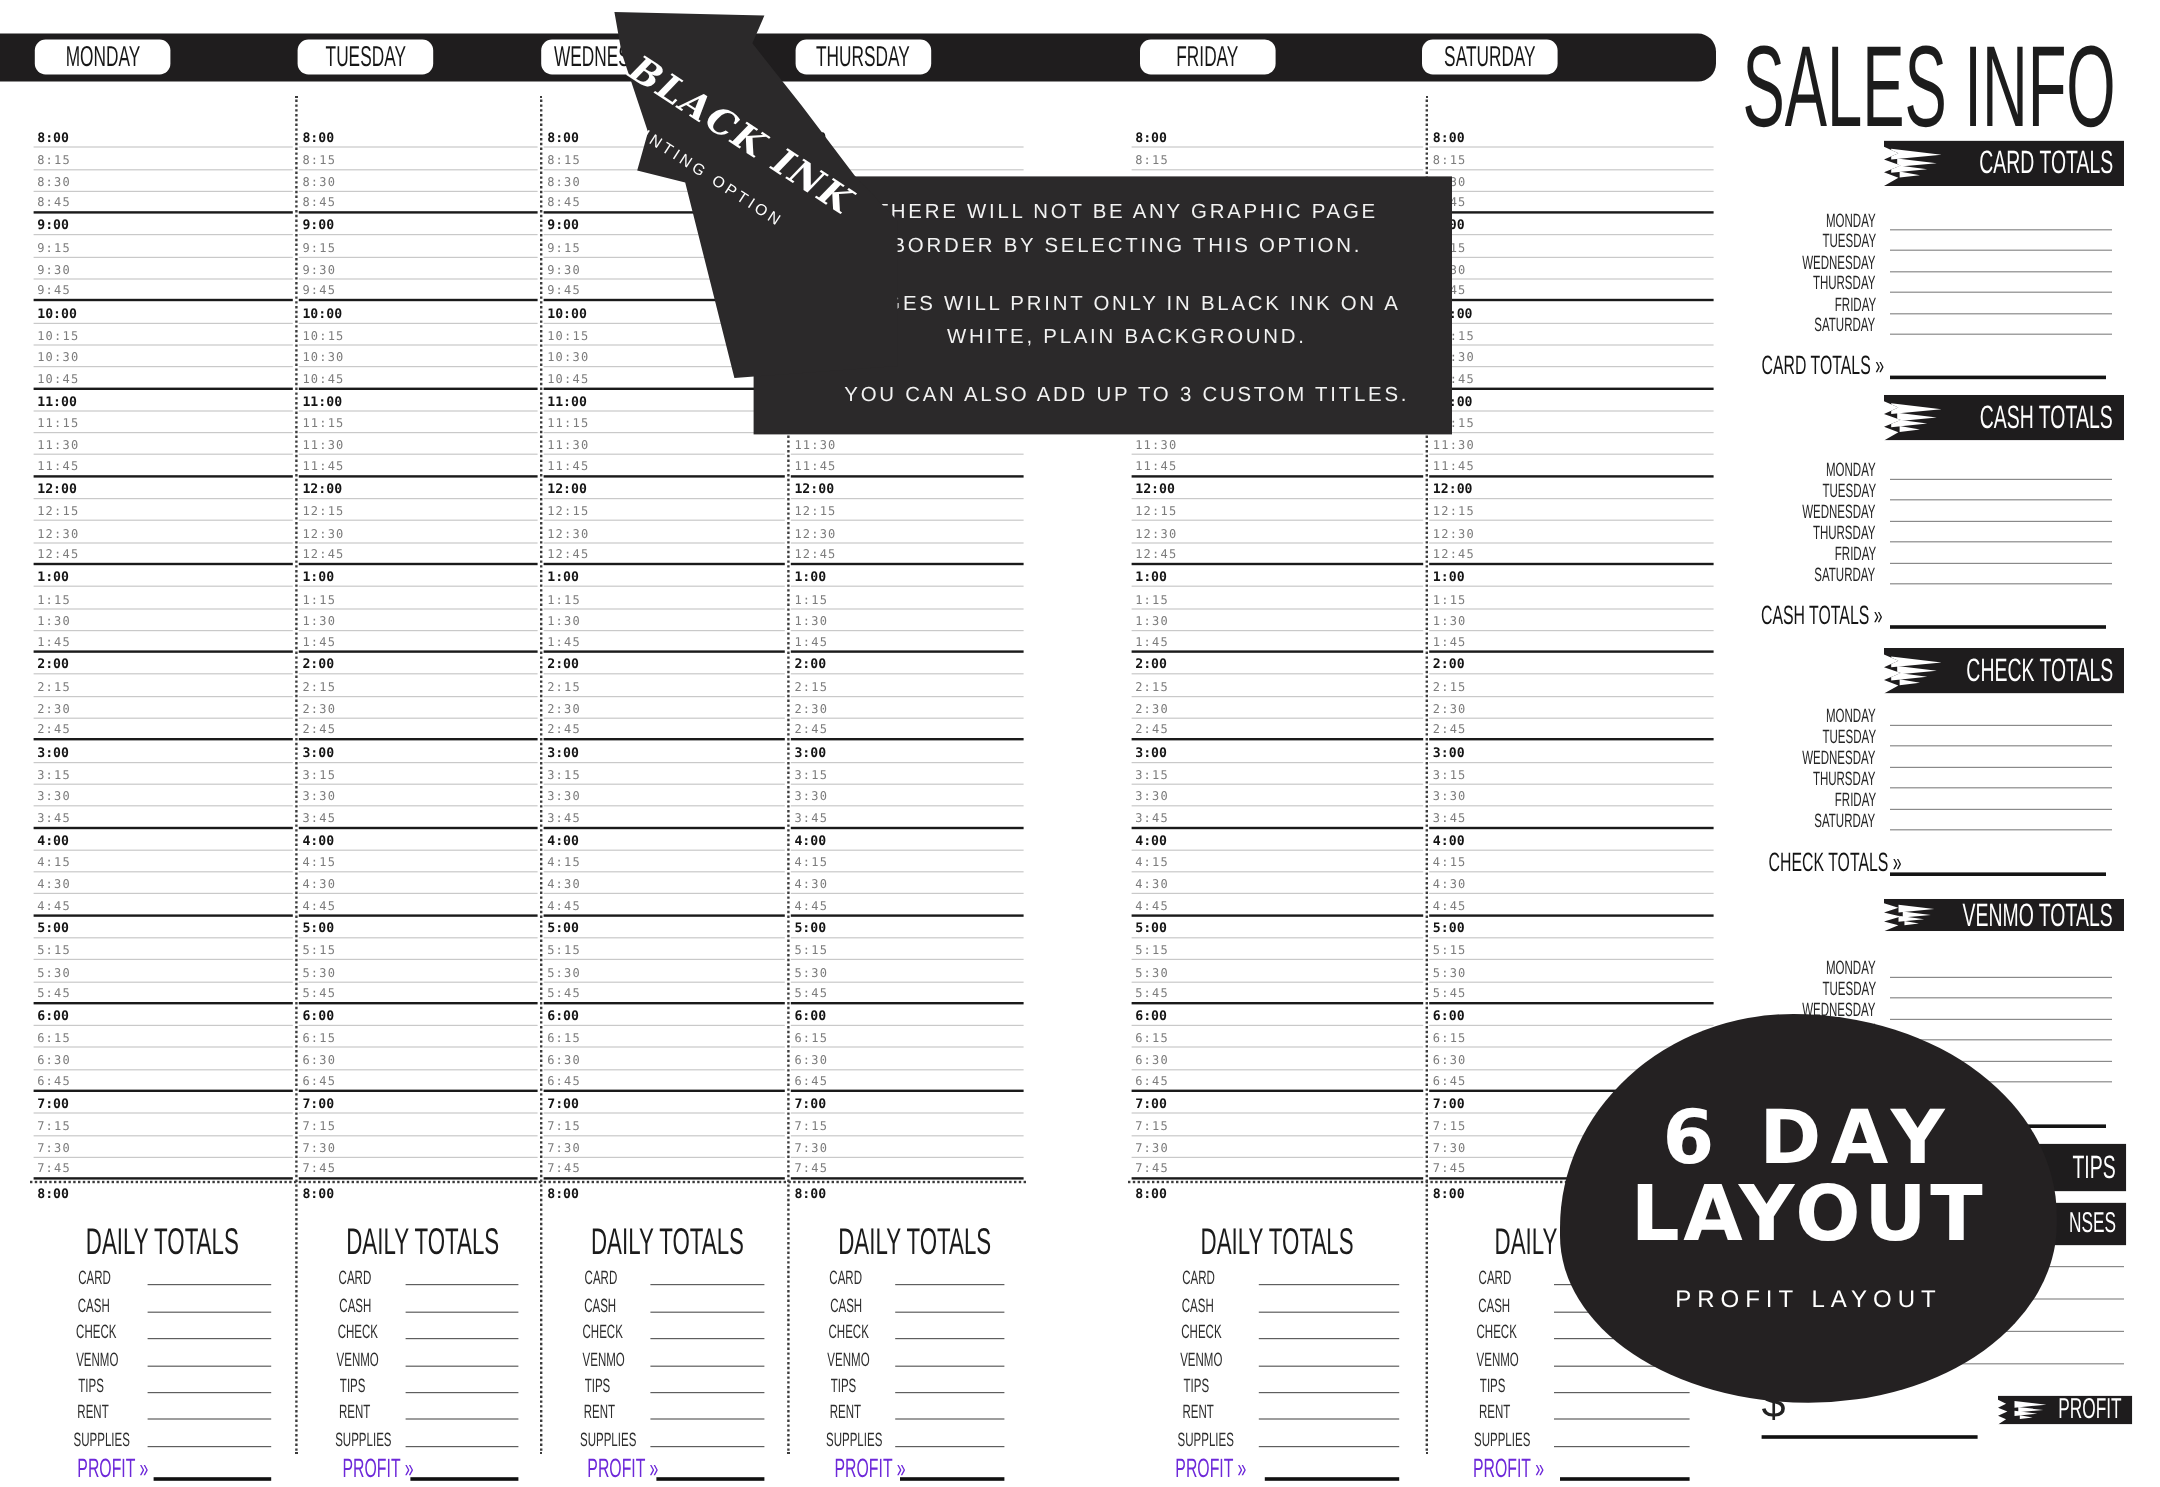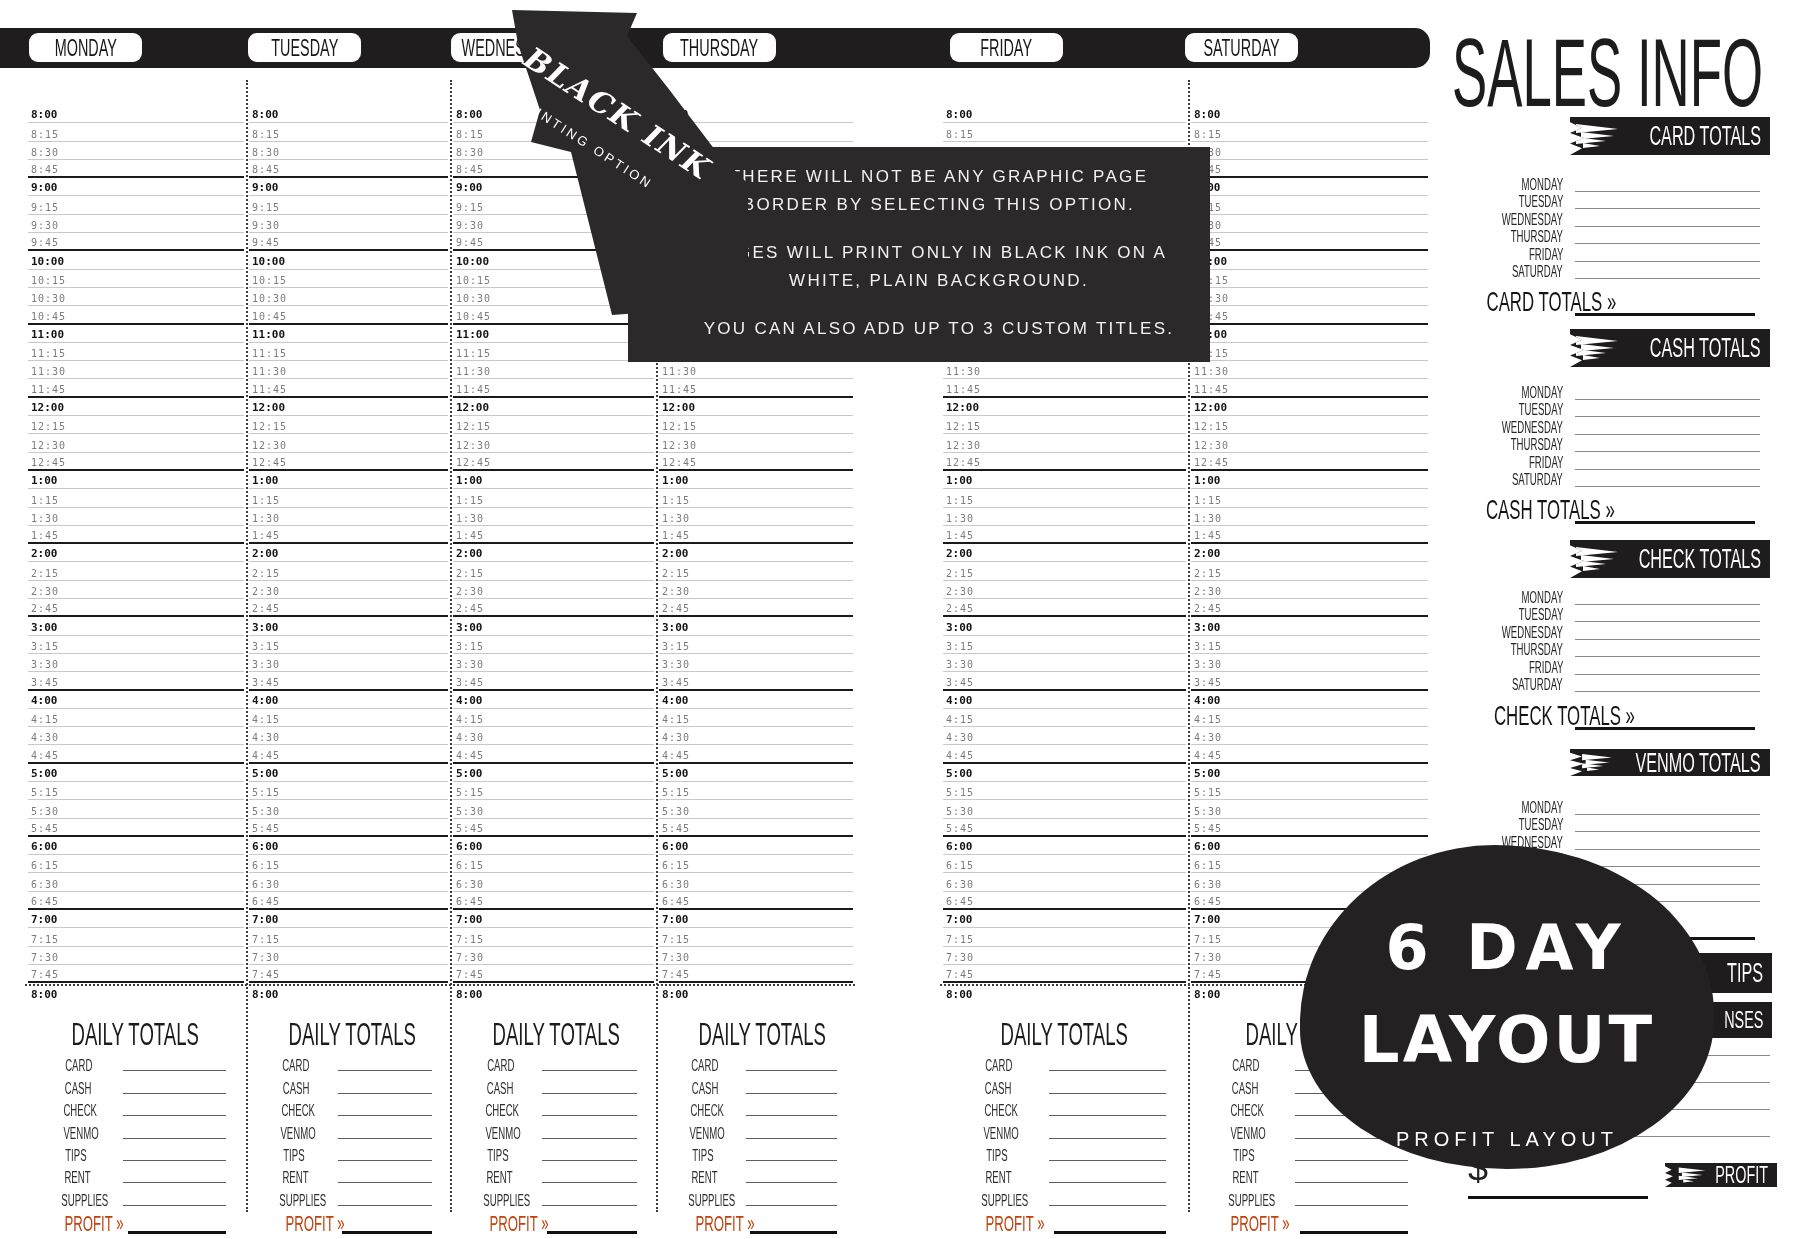--- a/index.html
+++ b/index.html
@@ -28,21 +28,21 @@
   .vdiv{position:absolute;top:80px;height:1132px;width:0;border-left:2.5px dotted #3c3c3c;z-index:1;}
   .hdot{position:absolute;top:984px;border-top:2.5px dotted #3c3c3c;z-index:1;}
 
   
   .dt-block{position:absolute;top:912px;left:0;right:0;}
   .dt-head{text-align:center;font-size:31px;color:#1b1b1b;margin-top:0;}
   .dt-row{display:flex;align-items:flex-end;height:22.4px;}
   .dt-lab{width:40%;text-align:center;font-size:16px;color:#2e2e2e;}
   .dt-line{flex:1;border-bottom:1.4px solid #5e5e5e;margin:0 9% 4px 10px;}
   .dt-prow{display:flex;align-items:flex-end;height:27px;}
-  .dt-plab{width:42%;text-align:right;font-size:22px;color:#c2410c;}
+  .dt-plab{width:42%;text-align:left;font-size:22px;color:#6d28d9;}
   .dt-pline{flex:1;border-bottom:3px solid #101010;margin:0 9% 3px 10px;}
 
   
   #note-box{left:628px;top:147px;width:582px;height:215px;background:#2b292a;z-index:5;
             box-sizing:border-box;padding:16px 16px 0 56px;}
   #note-box p{color:#f2f2f2;font-size:17px;letter-spacing:2.3px;line-height:1.62;
               text-align:center;margin:0 0 21px 0;}
   #arrow-svg{left:440px;top:0;z-index:6;}
   #arrow-title{left:537px;top:40px;transform:rotate(33deg);transform-origin:left top;z-index:7;
                color:#fff;font-family:"DejaVu Serif",serif;font-style:italic;font-weight:bold;
@@ -54,21 +54,21 @@
   #sales-title{left:1452px;top:18px;font-size:96px;color:#1c1c1c;z-index:1;}
   .banner{position:absolute;background:#1e1c1d;z-index:1;
           clip-path:polygon(0 0,100% 0,100% 100%,0 100%,6% 82%,0 70%,7% 55%,0 42%,6% 28%,0 14%);}
   .banner .btxt{position:absolute;right:9px;top:50%;transform:translateY(-50%) scaleX(.6);
                 transform-origin:right center;color:#fff;font-size:27px;white-space:nowrap;}
   .speed{position:absolute;left:4px;top:0;height:100%;}
   .srow{position:absolute;display:flex;align-items:flex-end;height:17.5px;z-index:1;}
   .srow .slab{width:123px;text-align:right;font-size:16px;color:#262626;}
   .srow .sline{width:185px;border-bottom:1.4px solid #8a8a8a;margin:0 0 2px 12px;}
   .strow{position:absolute;display:flex;align-items:flex-end;height:26px;z-index:1;}
-  .strow .stlab{width:160px;text-align:right;font-size:28px;color:#141414;}
+  .strow .stlab{width:160px;text-align:right;font-size:22px;color:#141414;}
   .strow .stline{width:180px;border-bottom:3.5px solid #141414;margin:0 0 2px 15px;}
   .exline{position:absolute;left:1480px;width:290px;border-top:1.3px solid #8a8a8a;z-index:1;}
   #dollar{left:1468px;top:1148px;font-size:36px;color:#222;z-index:1;}
   #dollar-line{left:1468px;top:1196px;width:180px;border-top:3.5px solid #111;z-index:1;}
 
   
   #badge{left:1300px;top:845px;width:414px;height:324px;background:#242122;z-index:6;
          border-radius:47% 53% 50% 50% / 55% 52% 46% 43%;
          display:flex;flex-direction:column;align-items:center;justify-content:flex-start;
          padding-top:0;box-sizing:border-box;}
@@ -1379,21 +1379,21 @@
   </div>
 
 <div class="exline abs" style="top:1055px;"></div>
 <div class="exline abs" style="top:1082px;"></div>
 <div class="exline abs" style="top:1109px;"></div>
 <div class="exline abs" style="top:1136px;"></div>
 
 <div id="dollar" class="abs">$</div>
 <div id="dollar-line" class="abs"></div>
 
-<div id="badge" class="abs" style="background: rgb(36, 33, 34); gap: 28px;">
+<div id="badge" class="abs" style="background: rgb(36, 33, 34);">
   <div class="b1">6 DAY</div>
   <div class="b2">LAYOUT</div>
   <div class="b3">PROFIT LAYOUT</div>
 </div>
 
 <div class="vdiv abs" style="left: 246px;"></div>
 <div class="vdiv abs" style="left: 450px;"></div>
 <div class="vdiv abs" style="left: 656px;"></div>
 <div class="vdiv abs" style="left: 1188px;"></div>
 <div class="banner" style="left: 1570px; top: 953px; width: 202px; height: 40px;">

